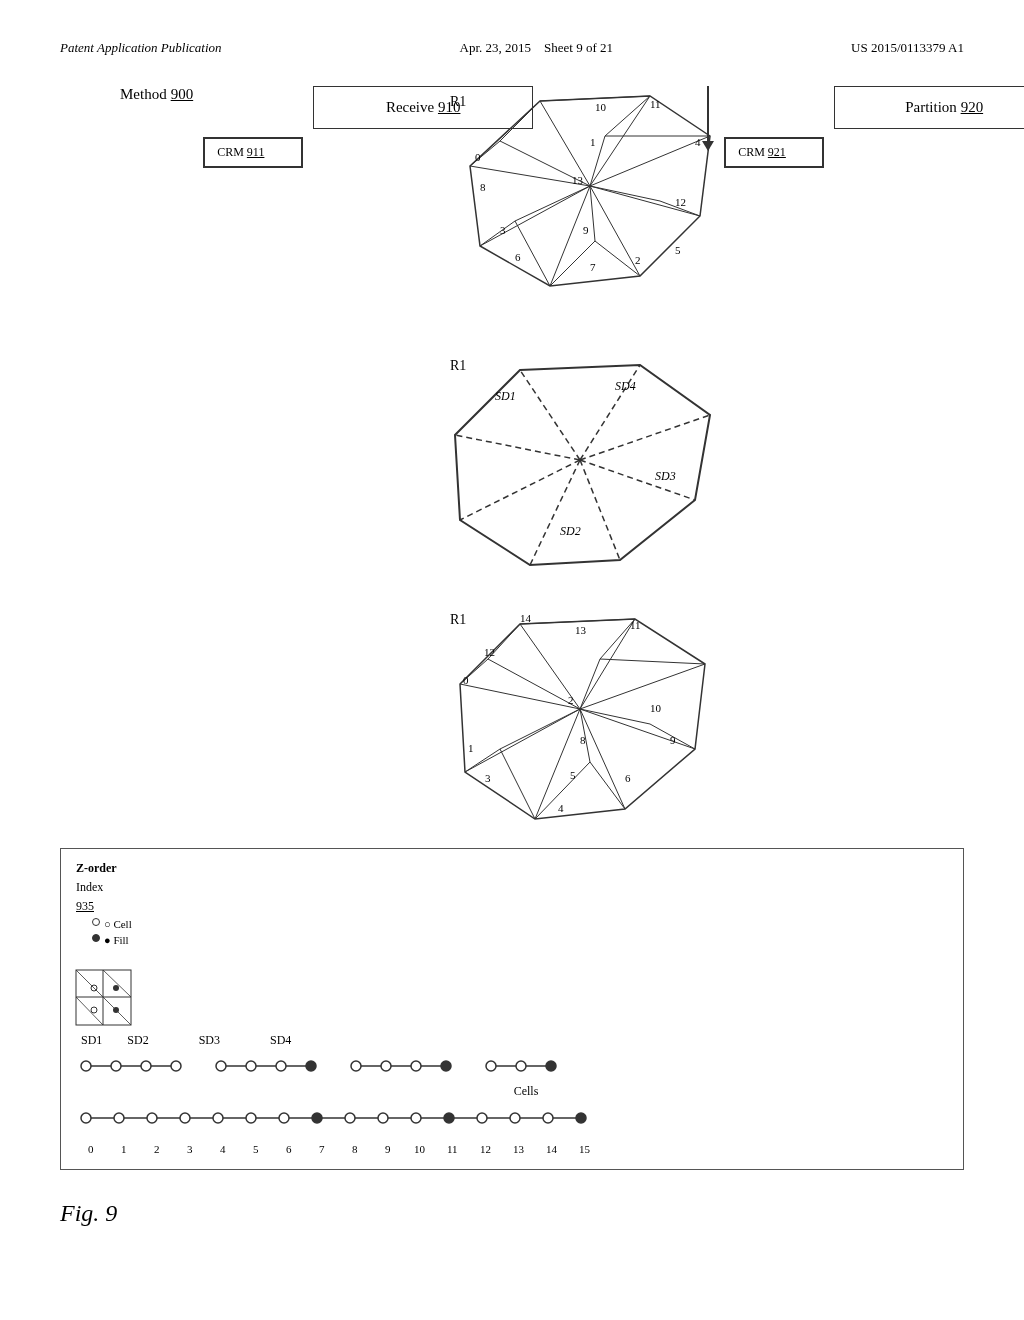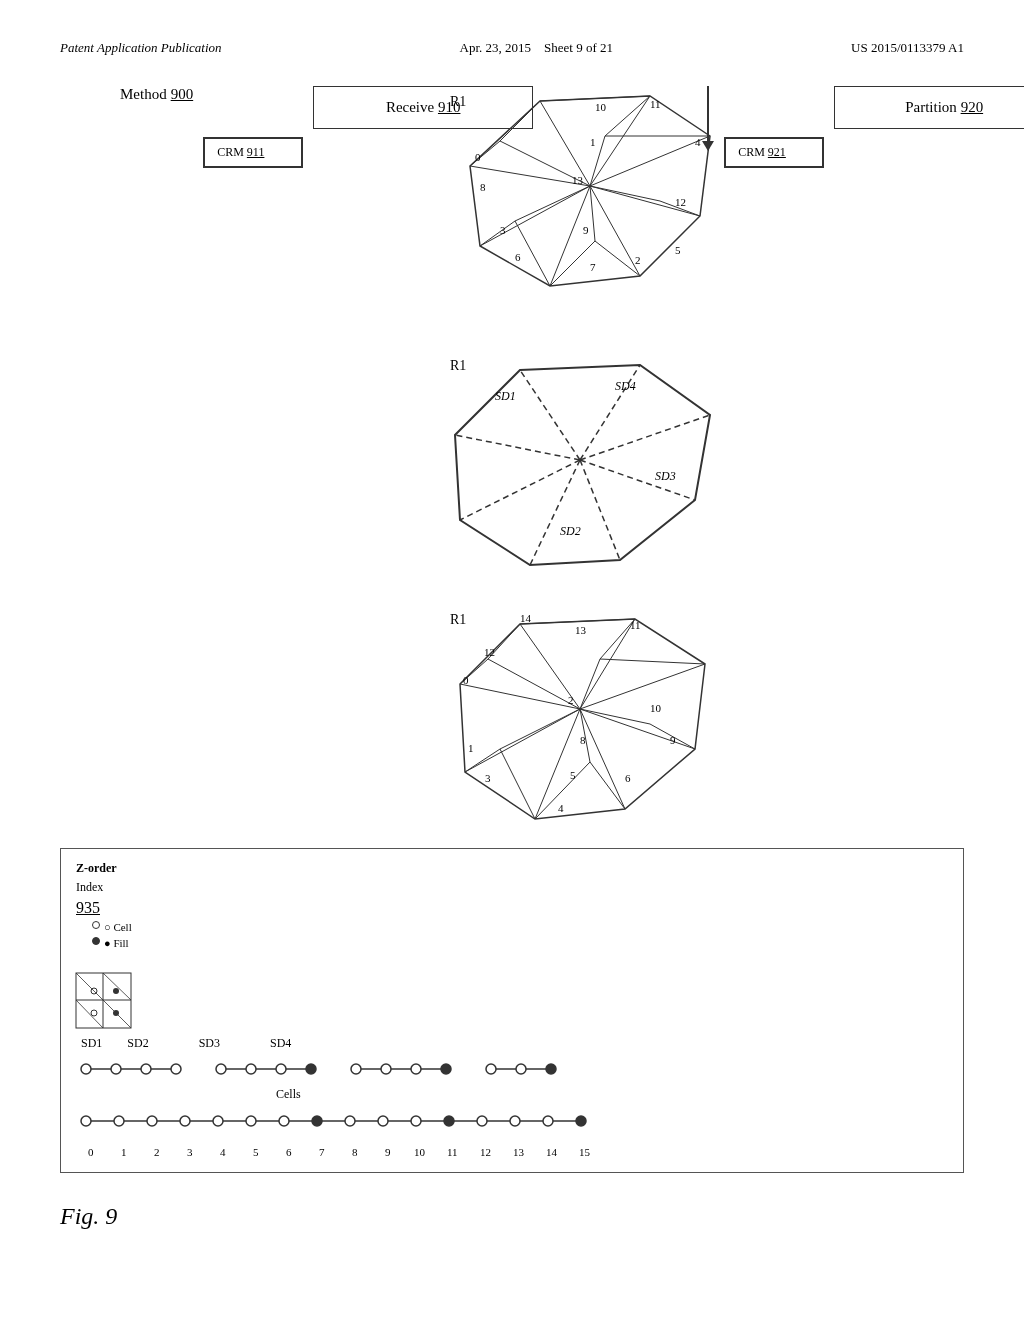--- a/index.html
+++ b/index.html
@@ -333,21 +333,21 @@
     </div>
   </div>
 
   <div style="border:1.5px solid #555; padding:12px 15px; margin-top:-30px; margin-left:0; position:relative;">
 
     <div style="display:flex; align-items:flex-start; gap:4px;flex-direction:column;">
 
       <div style="display:flex; flex-direction:column; gap:4px; min-width:90px;">
         <div style="font-size:12px; font-weight:bold;">Z-order</div>
         <div style="font-size:12px;">Index</div>
-        <div style="font-size:16px;"><u>935</u></div>
+        <div style="font-size:12px;"><u>935</u></div>
         <div class="legend-row">
           <span class="circle-open"></span>
           <span style="font-size:11px;">○ Cell</span>
         </div>
         <div class="legend-row">
           <span class="circle-fill"></span>
           <span style="font-size:11px;">● Fill</span>
         </div>
       </div>
 
@@ -407,21 +407,21 @@
             <circle cx="370" cy="10" r="5" fill="#333" stroke="#333" stroke-width="1.5"></circle>
 
             <circle cx="415" cy="10" r="5" fill="none" stroke="#333" stroke-width="1.5"></circle>
             <line x1="420" y1="10" x2="440" y2="10" stroke="#333" stroke-width="1.5"></line>
             <circle cx="445" cy="10" r="5" fill="none" stroke="#333" stroke-width="1.5"></circle>
             <line x1="450" y1="10" x2="470" y2="10" stroke="#333" stroke-width="1.5"></line>
             <circle cx="475" cy="10" r="5" fill="#333" stroke="#333" stroke-width="1.5"></circle>
           </svg>
         </div>
 
-        <div style="text-align:left; font-size:12px; margin-left:200px;">Cells</div>
+        <div style="text-align:center; font-size:12px; margin-left:200px;">Cells</div>
 
         <div>
           <svg width="700" height="22">
 
             <circle cx="10" cy="11" r="5" fill="none" stroke="#333" stroke-width="1.5"></circle>
             <line x1="15" y1="11" x2="38" y2="11" stroke="#333" stroke-width="1.5"></line>
             <circle cx="43" cy="11" r="5" fill="none" stroke="#333" stroke-width="1.5"></circle>
             <line x1="48" y1="11" x2="71" y2="11" stroke="#333" stroke-width="1.5"></line>
             <circle cx="76" cy="11" r="5" fill="none" stroke="#333" stroke-width="1.5"></circle>
             <line x1="81" y1="11" x2="104" y2="11" stroke="#333" stroke-width="1.5"></line>

